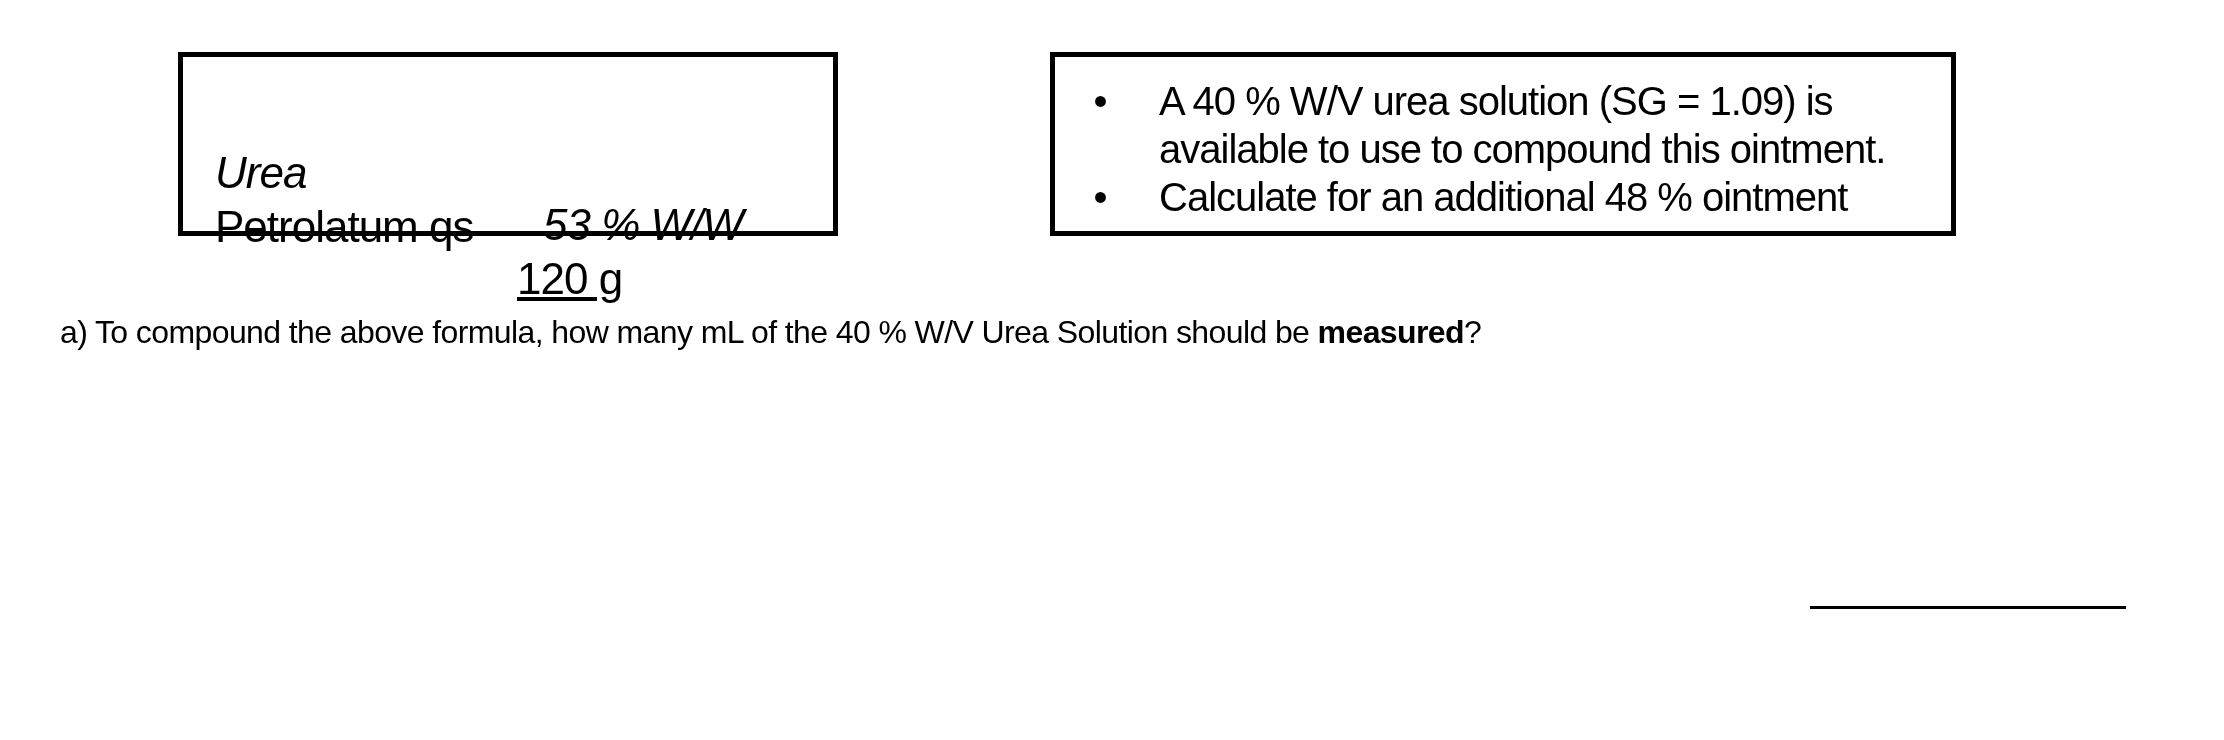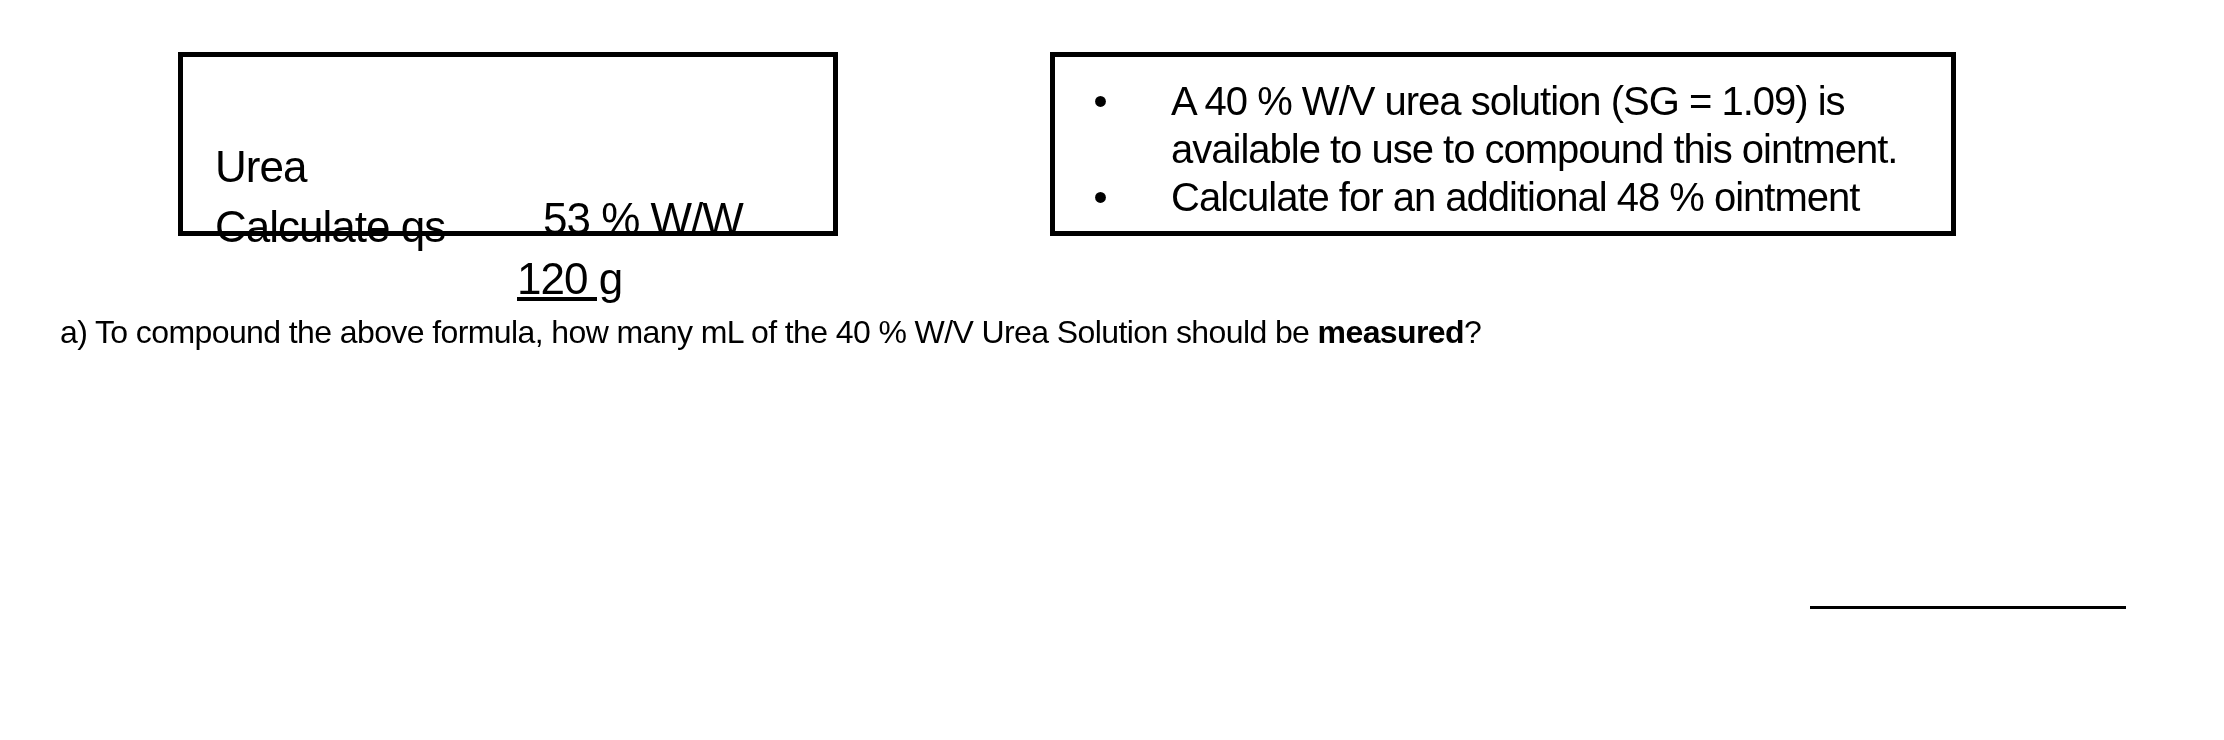--- a/index.html
+++ b/index.html
@@ -41,42 +41,42 @@
       letter-spacing: -1px;
     }
     .formula-row .ingredient {
       position: absolute;
       left: 0;
     }
     .formula-row .amount {
       position: absolute;
       white-space: pre;
     }
-    #row-urea { left: 32px; top: 32px; }
+    #row-urea { left: 32px; top: 38px; font-style: italic; }
     #row-urea .amount { left: 328px; }
     #row-petro { left: 32px; top: 92px; }
     #row-petro .amount { left: 302px; text-decoration: underline; }
 
     .note {
       position: absolute;
       left: 0;
       font-size: 40px;
       line-height: 48px;
       letter-spacing: -1px;
     }
     .note .bullet {
       position: absolute;
       left: 30px;
       top: 0;
       width: 30px;
       text-align: center;
     }
     .note .note-text {
       position: absolute;
-      left: 116px;
+      left: 104px;
       white-space: pre;
     }
     #note-1 { top: 20px; }
     #note-1 .note-text { width: 780px; }
     #note-2 { top: 116px; }
 
     #question {
       position: absolute;
       left: 60px;
       top: 306px;
@@ -100,21 +100,21 @@
   </style>
 </head>
 <body>
 
 <div id="formula-box" class="box">
   <div id="row-urea" class="formula-row">
     <span class="ingredient">Urea</span>
     <span class="amount">53 % W/W</span>
   </div>
   <div id="row-petro" class="formula-row">
-    <span class="ingredient">Calculate qs</span>
+    <span class="ingredient">Petrolatum qs</span>
     <span class="amount">120 g</span>
   </div>
 </div>
 
 <div id="notes-box" class="box">
   <div id="note-1" class="note">
     <span class="bullet">•</span>
     <span class="note-text"><span>A 40 % W/V urea solution (SG = 1.09) is</span>
 <span>available to use to compound this ointment.</span></span>
   </div>

